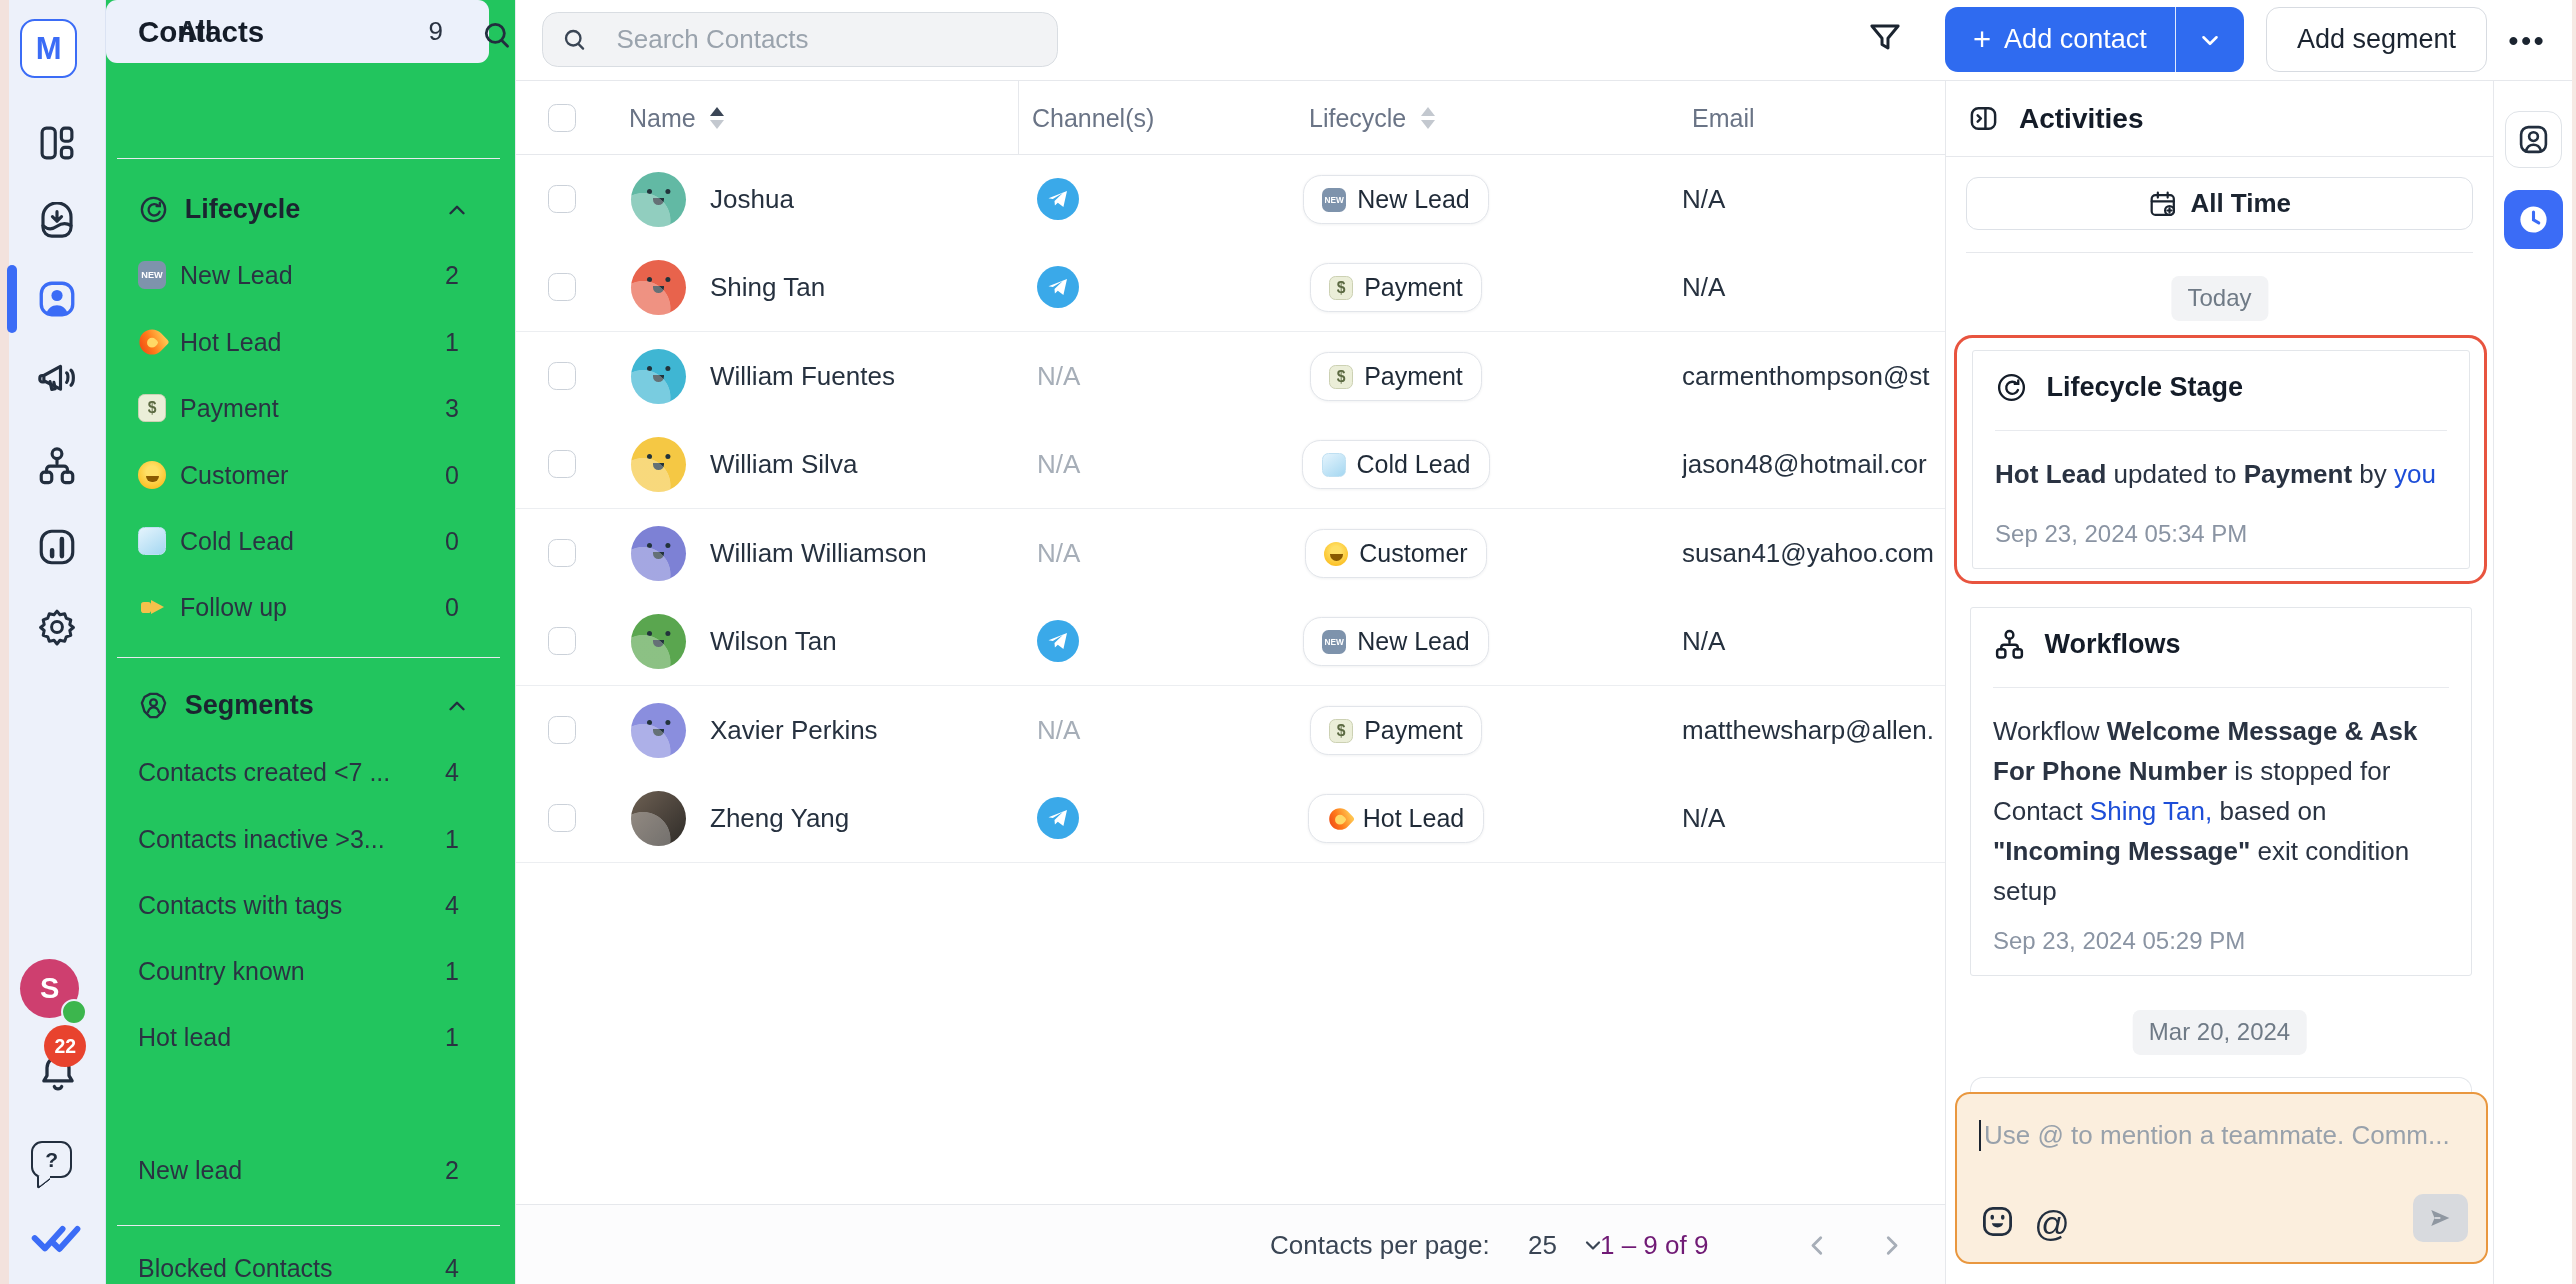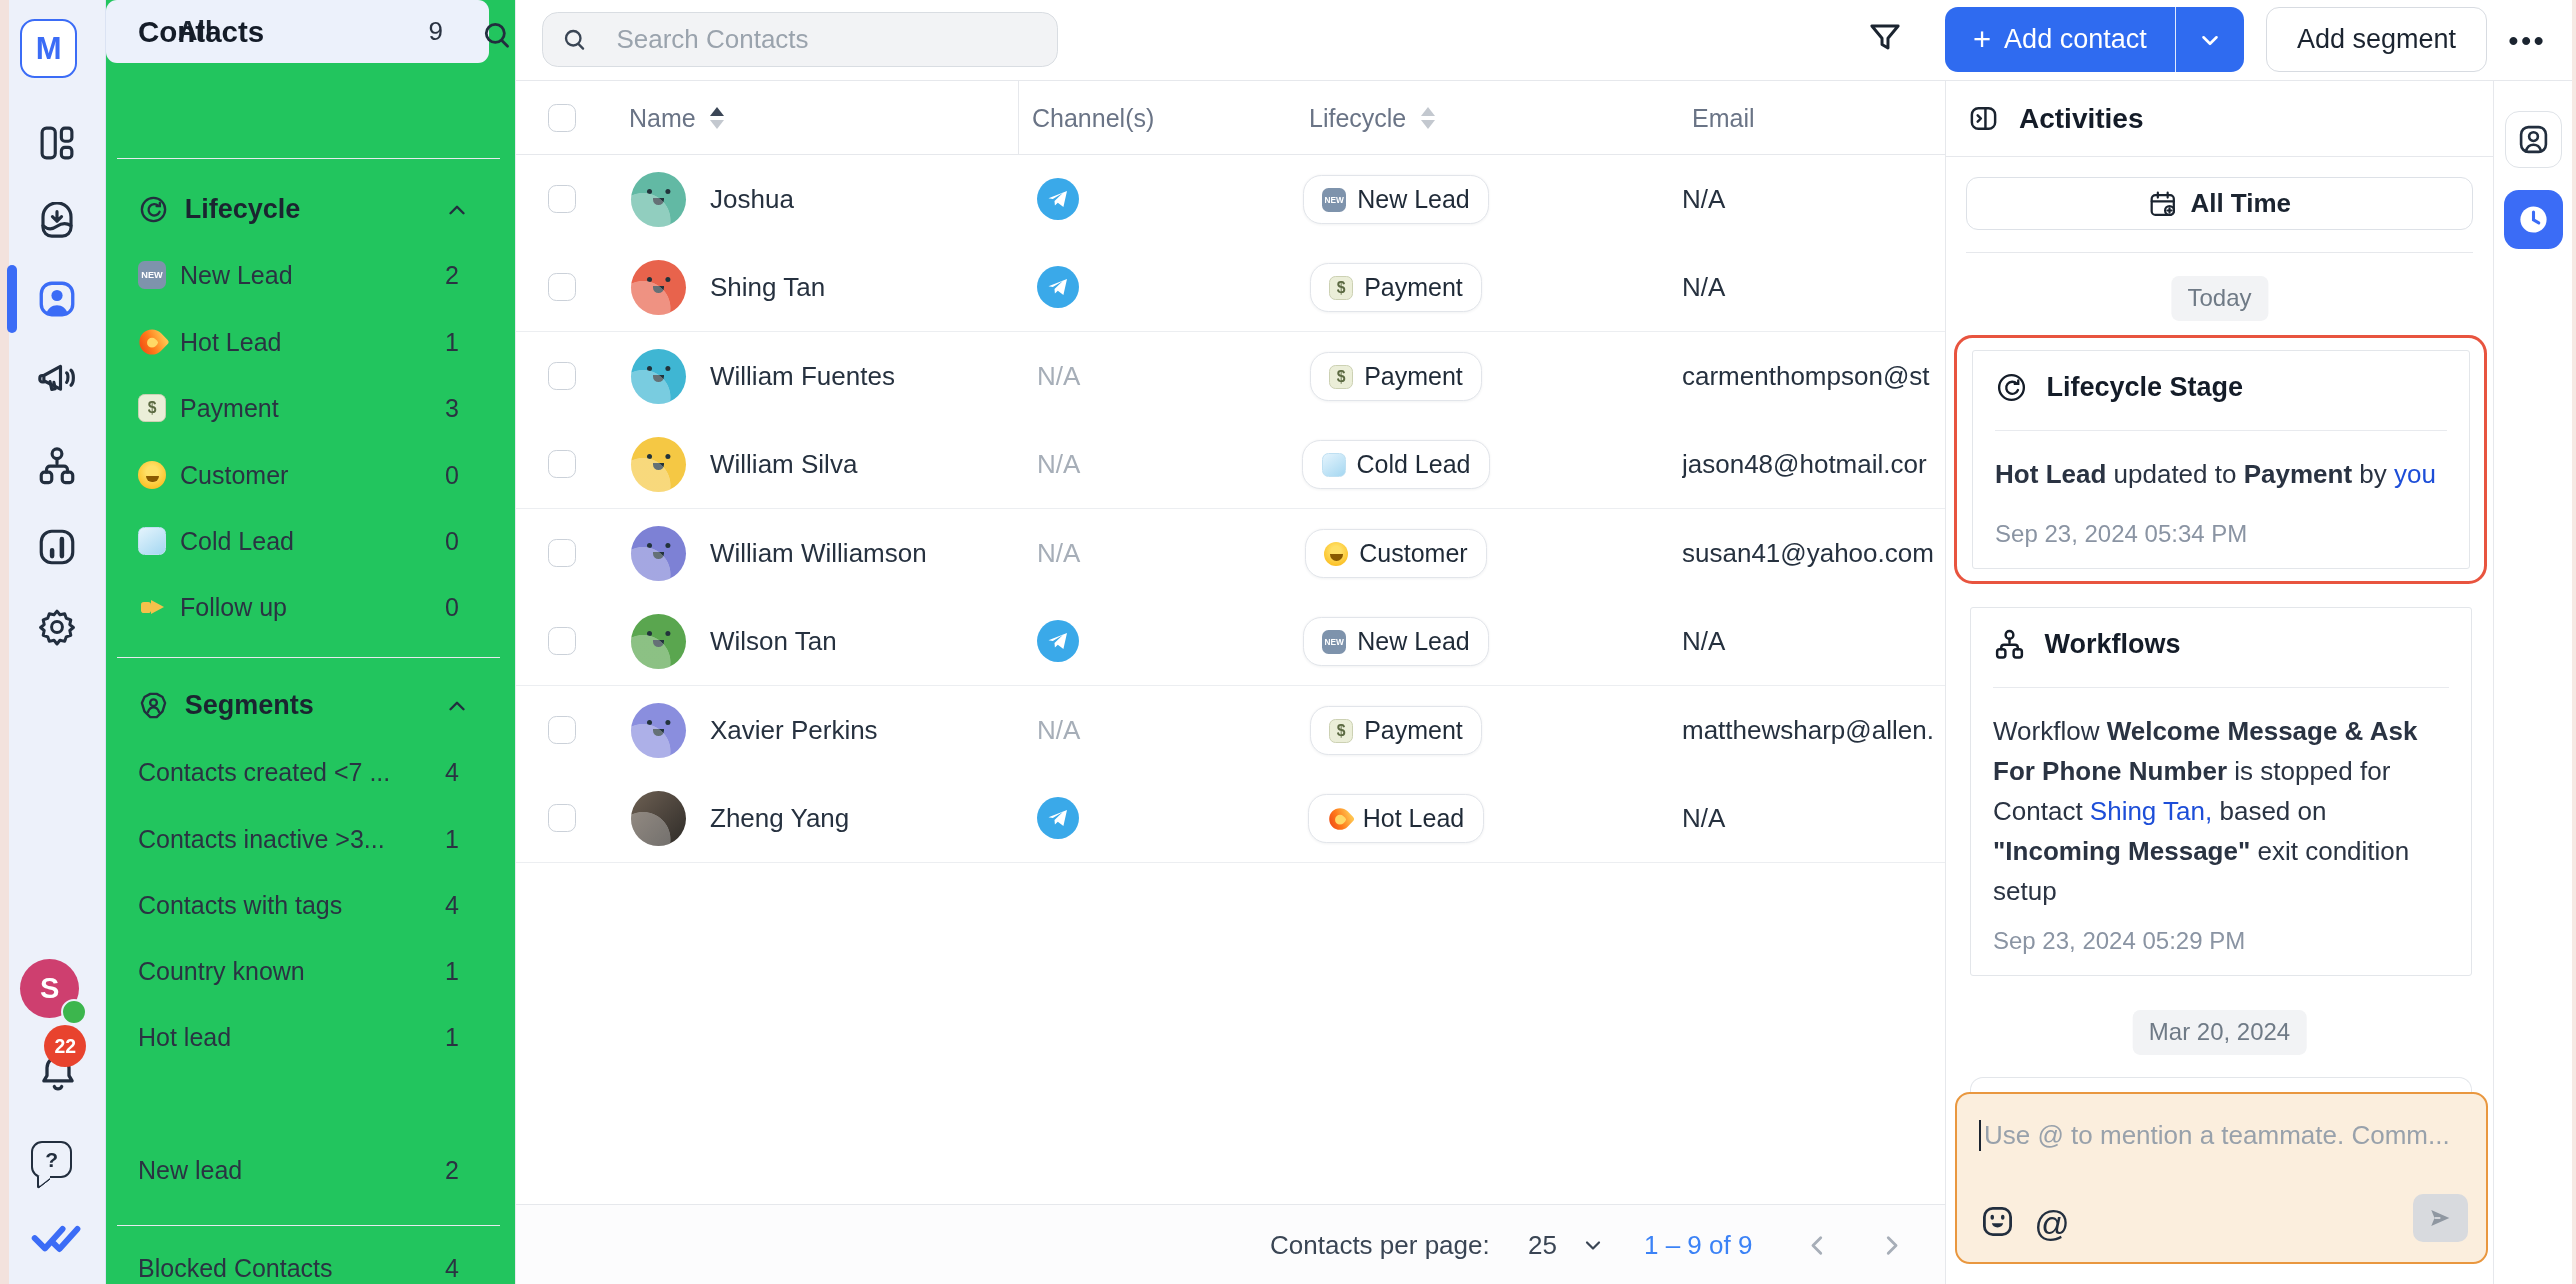--- a/index.html
+++ b/index.html
@@ -561,21 +561,21 @@
 </div>
 
 <div class="r tfoot">
   <span class="r flex" style="left:754px;top:0;height:80px">Contacts per page:</span>
   <span class="r flex" style="left:1012px;top:0;height:80px;gap:24px">
     <span>25</span>
     <svg width="24" height="24" viewBox="0 0 24 24" fill="none" stroke="#3a4554" stroke-width="2.2" stroke-linecap="round" stroke-linejoin="round">
         <path d="M6 9.5l6 6 6-6"></path>
       </svg>
   </span>
-  <span class="r flex" style="left:1128px;top:0;height:80px;color:#3b82f6">1 – 9 of 9</span>
+  <span class="r flex" style="left:1084px;top:0;height:80px;color:#701a75">1 – 9 of 9</span>
   <span class="r flex pg-chev" style="left:1286px;top:0;height:80px">
     <svg width="31" height="31" viewBox="0 0 24 24" fill="none" stroke="currentColor" stroke-width="2.2" stroke-linecap="round" stroke-linejoin="round">
         <path d="M14.5 6 8.5 12l6 6"></path>
       </svg>
   </span>
   <span class="r flex pg-chev" style="left:1360px;top:0;height:80px">
     <svg width="31" height="31" viewBox="0 0 24 24" fill="none" stroke="currentColor" stroke-width="2.2" stroke-linecap="round" stroke-linejoin="round">
         <path d="M9.5 6l6 6-6 6"></path>
       </svg>
   </span>

